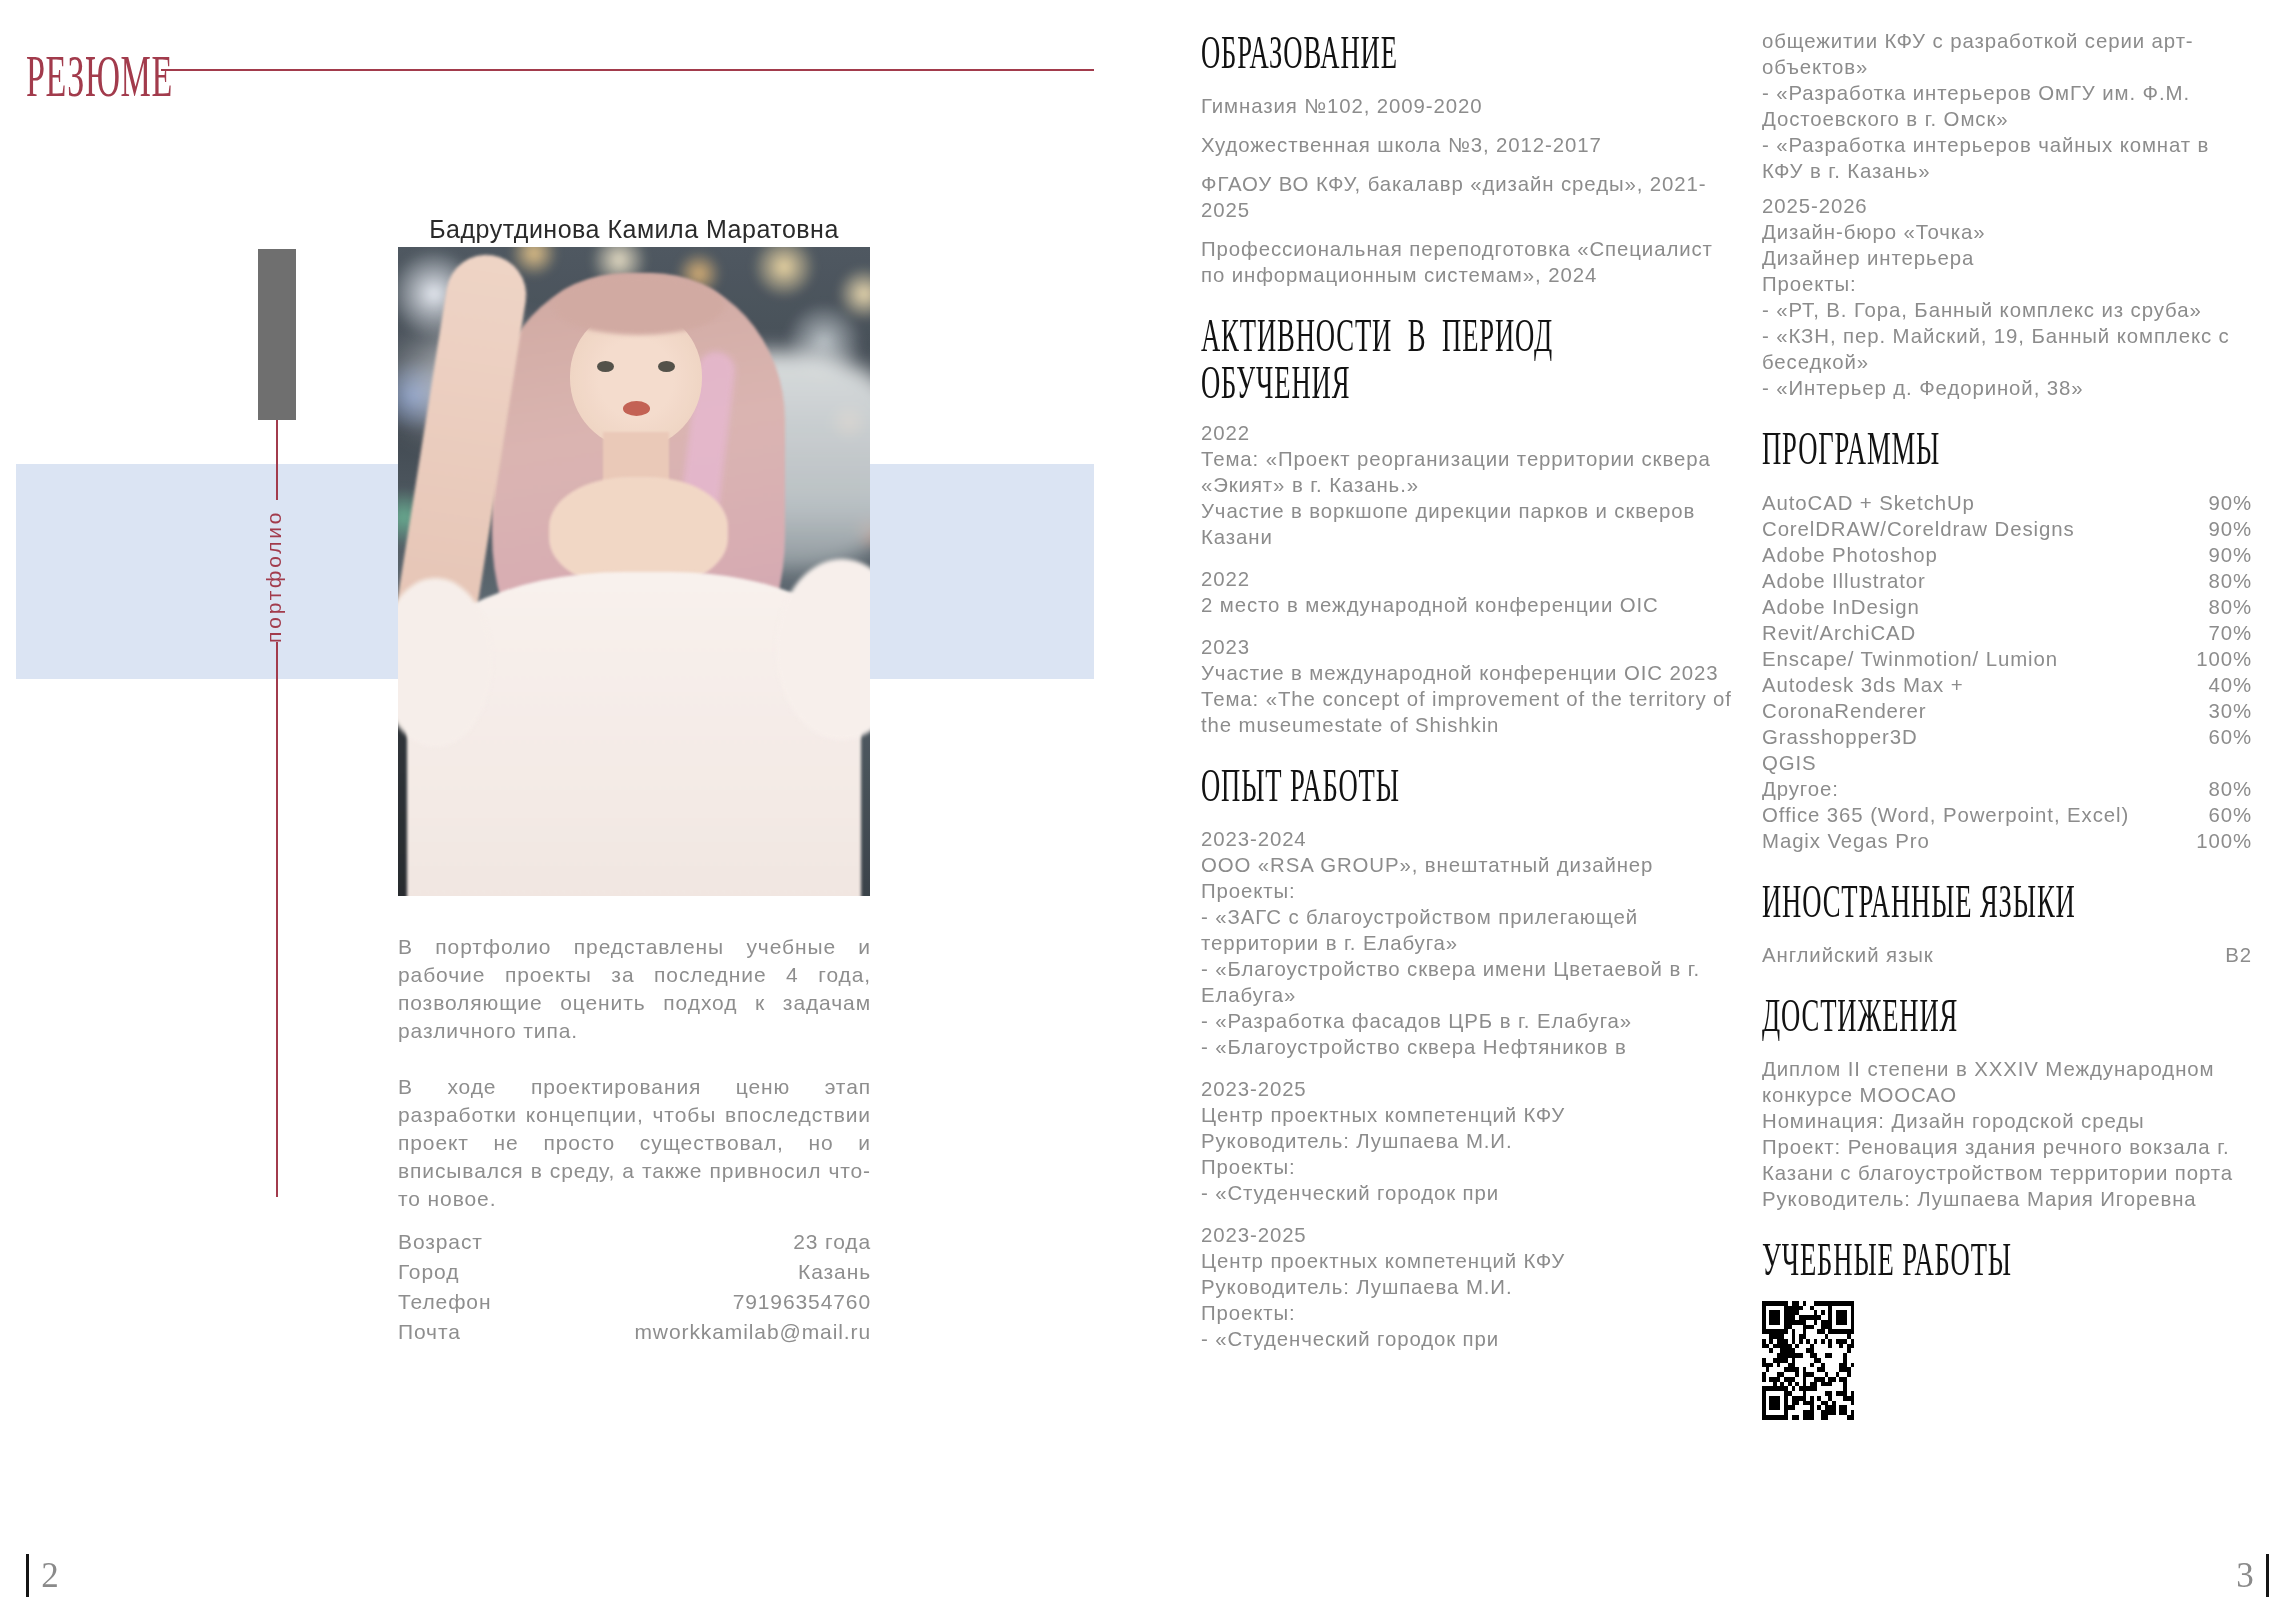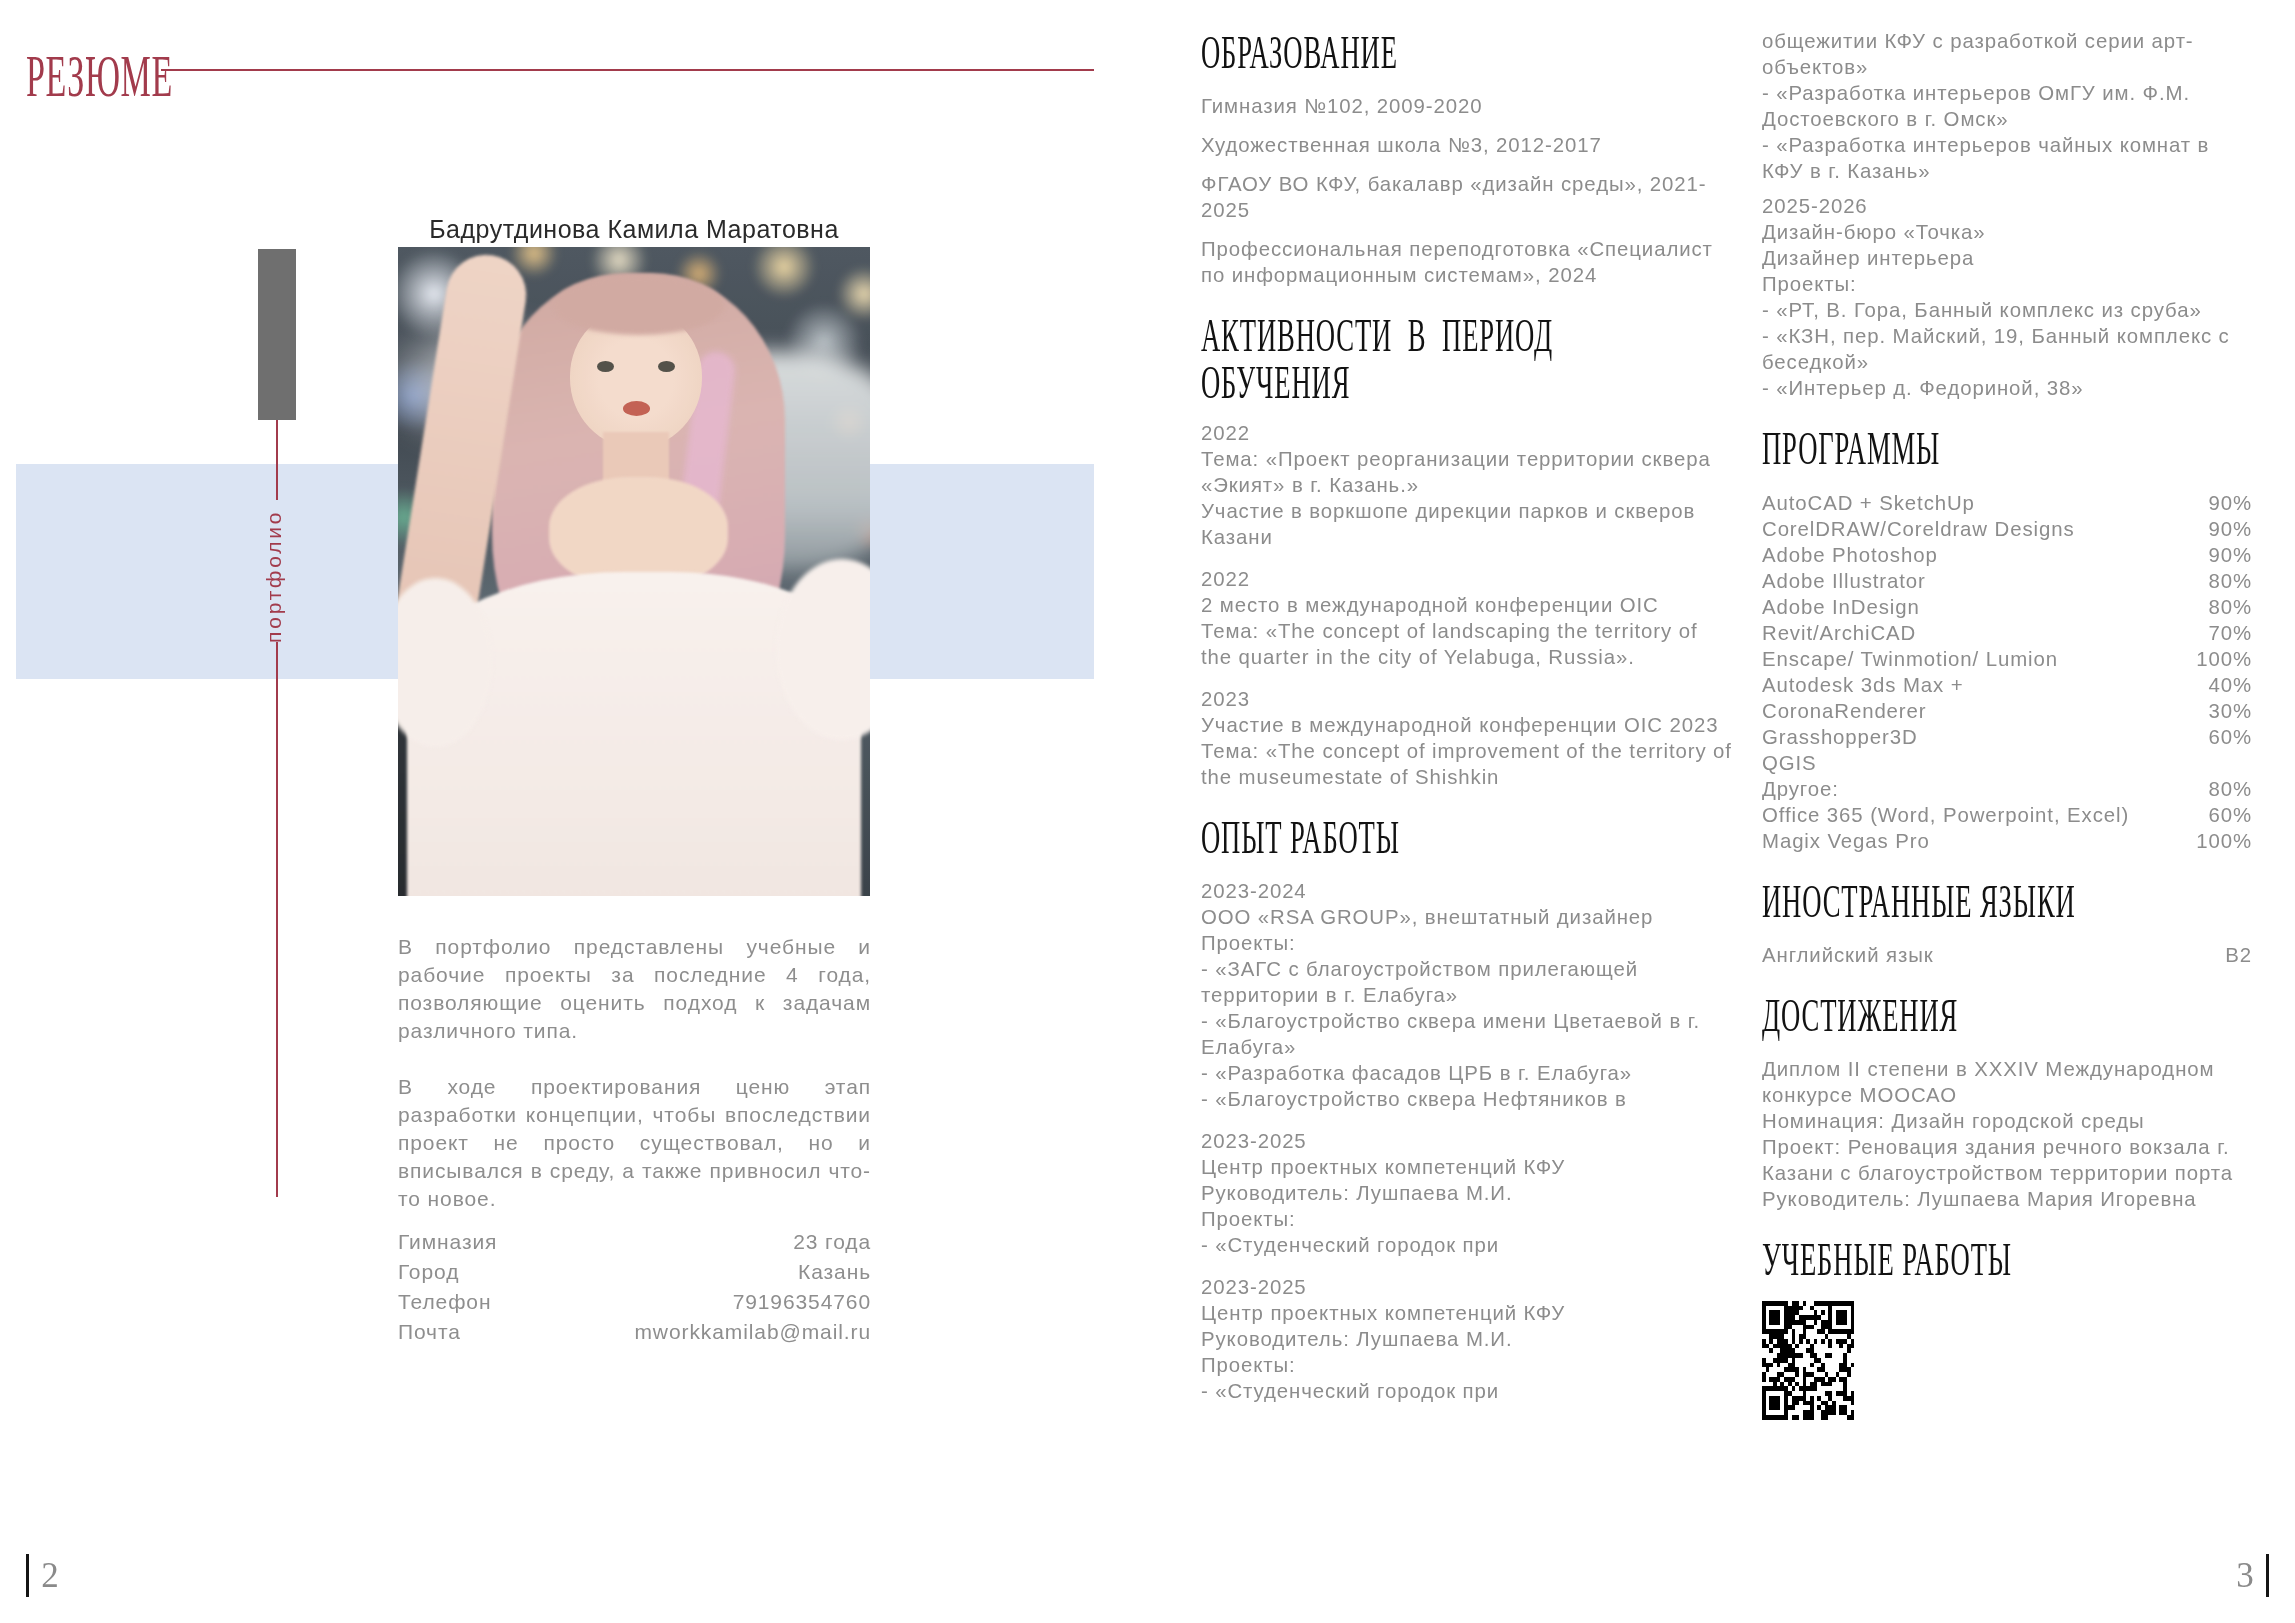--- a/index.html
+++ b/index.html
@@ -149,21 +149,21 @@
     <div class="layer" id="warm-overlay"></div>
   </div>
 
   <div id="about">
     <p>В портфолио представлены учебные и рабочие проекты за последние 4 года, позволяющие оценить подход к задачам различного типа.</p>
     <p>В ходе проектирования ценю этап разработки концепции, чтобы впоследствии проект не просто существовал, но и вписывался в среду, а также привносил что-то новое.</p>
   </div>
 
   <div id="contacts">
       <div class="contact-row">
-        <span class="clabel">Гимназия</span>
+        <span class="clabel">Возраст</span>
         <span class="cvalue">23 года</span>
       </div>
       <div class="contact-row">
         <span class="clabel">Город</span>
         <span class="cvalue">Казань</span>
       </div>
       <div class="contact-row">
         <span class="clabel">Телефон</span>
         <span class="cvalue">79196354760</span>
       </div>
@@ -194,21 +194,20 @@
     </div>
     <div>
         <div class="entry">
           <div class="b-line year">2022</div>
           <div class="b-line">Тема: «Проект реорганизации территории сквера «Экият» в г. Казань.»</div>
           <div class="b-line">Участие в воркшопе дирекции парков и скверов Казани</div>
         </div>
         <div class="entry">
           <div class="b-line year">2022</div>
           <div class="b-line">2 место в международной конференции OIC</div>
-          <div class="b-line">Тема: «The concept of landscaping the territory of the quarter in the city of Yelabuga, Russia».</div>
         </div>
         <div class="entry">
           <div class="b-line year">2023</div>
           <div class="b-line">Участие в международной конференции OIC 2023</div>
           <div class="b-line">Тема: «The concept of improvement of the territory of the museumestate of Shishkin</div>
         </div>
       </div>
 
     <div class="h2">
       <span class="hi">ОПЫТ РАБОТЫ</span>

